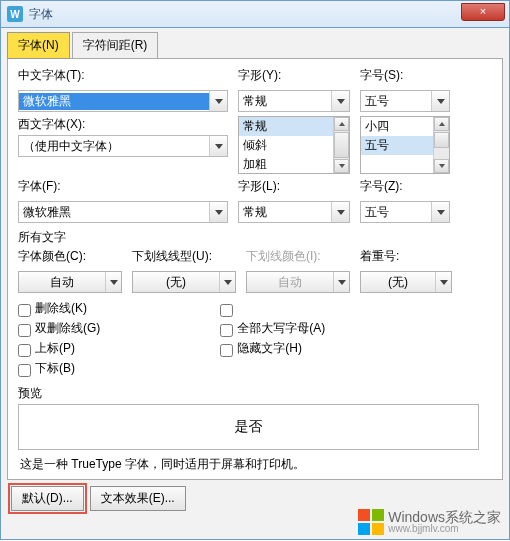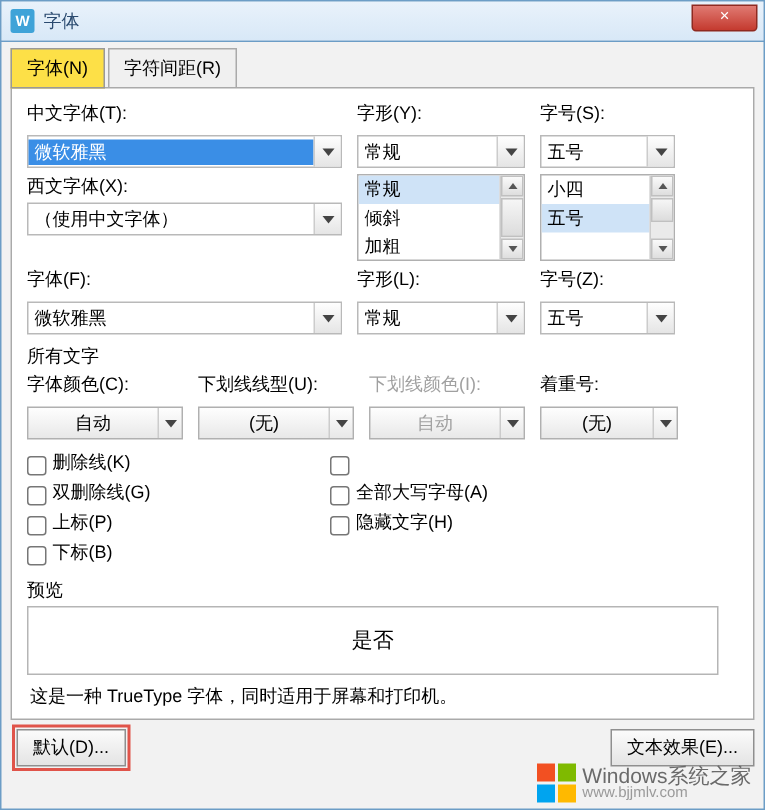--- a/index.html
+++ b/index.html
@@ -56,21 +56,21 @@
 
 .effects { display:flex; gap:120px; margin-top:2px; }
 .chk { display:flex; align-items:flex-end; gap:4px; height:20px; }
 .chk input { margin:0; width:13px; height:13px; }
 
 .preview-box { border:1px solid #b5b5b5; height:46px; margin-top:2px; display:flex; align-items:center; justify-content:center; background:#fff; }
 .preview-text { font-family: SimSun; font-size:14px; }
 
 .footnote { margin:6px 2px 0 2px; }
 
-.btnbar { display:flex; gap:6px; margin-top:6px; padding-left:4px;justify-content:space-between; }
+.btnbar { display:flex; gap:6px; margin-top:6px; padding-left:4px; }
 .btn { border:1px solid #8f8f8f; background:linear-gradient(#fbfbfb,#e4e4e4); padding:3px 10px; cursor:pointer; }
 .btn.default-high { outline:2px solid #e0544a; outline-offset:1px; }
 
 .watermark { position:absolute; bottom:4px; right:8px; display:flex; align-items:center; gap:4px; }
 .wm-logo { width:26px; height:26px; display:grid; grid-template-columns:1fr 1fr; grid-template-rows:1fr 1fr; gap:2px; }
 .wm-logo div:nth-child(1){background:#f25022;} .wm-logo div:nth-child(2){background:#7fba00;} .wm-logo div:nth-child(3){background:#00a4ef;} .wm-logo div:nth-child(4){background:#ffb900;}
 .wm-text { color:#6a6a6a; line-height:1; }
 .wm-text .t1 { font-size:14px; }
 .wm-text .t2 { font-size:10px; color:#9a9a9a; }
 </style>

